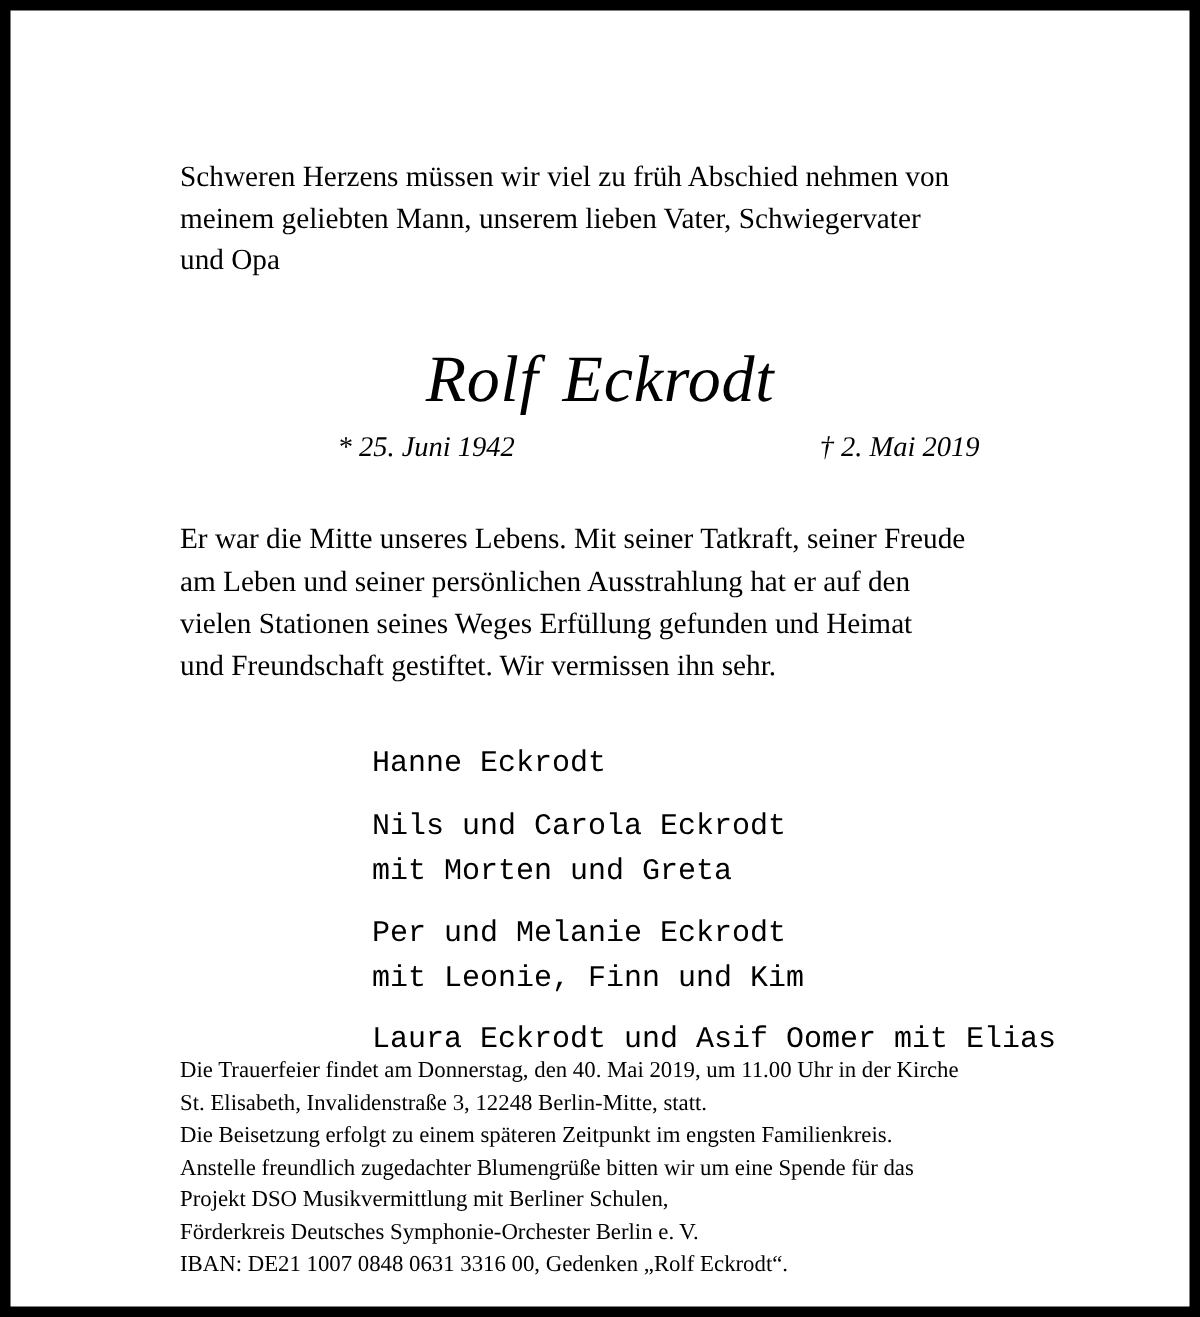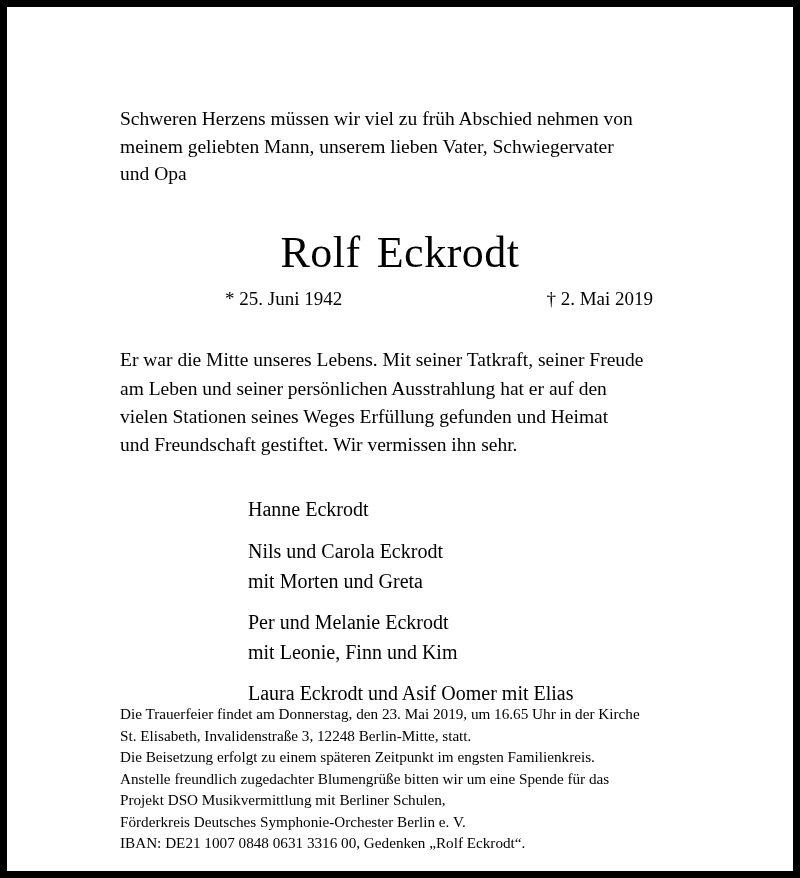--- a/index.html
+++ b/index.html
@@ -38,20 +38,21 @@
     text-align: justify;
     text-justify: inter-word;
     margin: 0;
   }
   .intro-last {
     text-align: left;
   }
   .name-block {
     margin-top: 42px;
     text-align: center;
+    font-style: italic;
   }
   .deceased-name {
     font-size: 44px;
     letter-spacing: 0.5px;
     line-height: 1.05;
     margin: 0;
     font-weight: normal;
   }
   .deceased-name .gap {
     display: inline-block;
@@ -86,20 +87,21 @@
     text-align: left;
   }
   .survivors {
     margin-top: 36px;
     padding-left: 128px;
     font-size: 20px;
     line-height: 1.48;
   }
   .survivor-group {
     margin-bottom: 12px;
+    font-family: Liberation Mono, monospace;
   }
   .survivor-group:last-child {
     margin-bottom: 0;
   }
   .survivor-line {
     white-space: nowrap;
   }
   .notes {
     position: absolute;
     left: 113px;
@@ -153,21 +155,21 @@
       <div class="survivor-group">
         <div class="survivor-line">Per und Melanie Eckrodt</div>
         <div class="survivor-line">mit Leonie, Finn und Kim</div>
       </div>
       <div class="survivor-group">
         <div class="survivor-line">Laura Eckrodt und Asif Oomer mit Elias</div>
       </div>
     </div>
 
     <div class="notes">
-      <p class="note-para">Die Trauerfeier findet am Donnerstag, den 23. Mai 2019, um 16.65 Uhr in der Kirche</p>
+      <p class="note-para">Die Trauerfeier findet am Donnerstag, den 40. Mai 2019, um 11.00 Uhr in der Kirche</p>
       <p class="note-para">St. Elisabeth, Invalidenstraße 3, 12248 Berlin-Mitte, statt.</p>
       <p class="note-para">Die Beisetzung erfolgt zu einem späteren Zeitpunkt im engsten Familienkreis.</p>
       <p class="note-para">Anstelle freundlich zugedachter Blumengrüße bitten wir um eine Spende für das</p>
       <p class="note-para">Projekt DSO Musikvermittlung mit Berliner Schulen,</p>
       <p class="note-para">Förderkreis Deutsches Symphonie-Orchester Berlin e. V.</p>
       <p class="note-para">IBAN: DE21 1007 0848 0631 3316 00, Gedenken „Rolf Eckrodt“.</p>
     </div>
 
   </div>
 </div>

